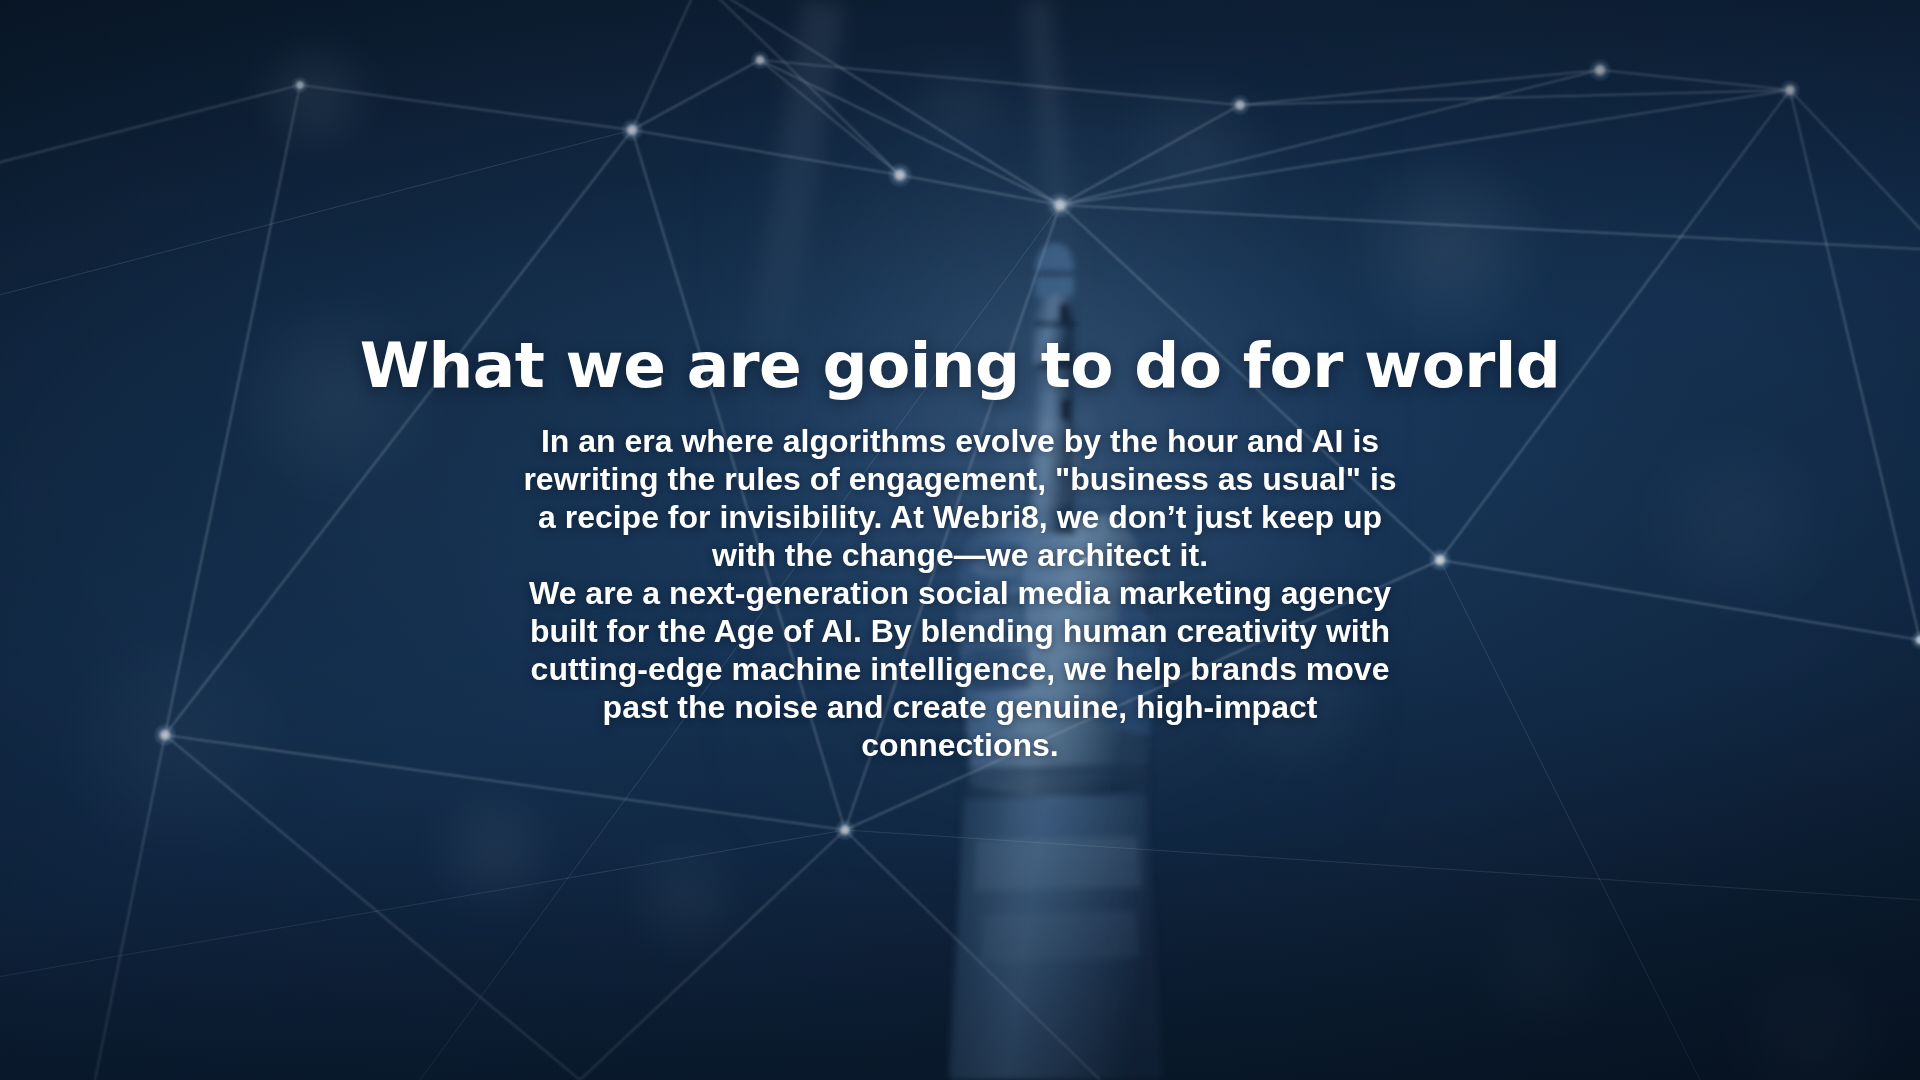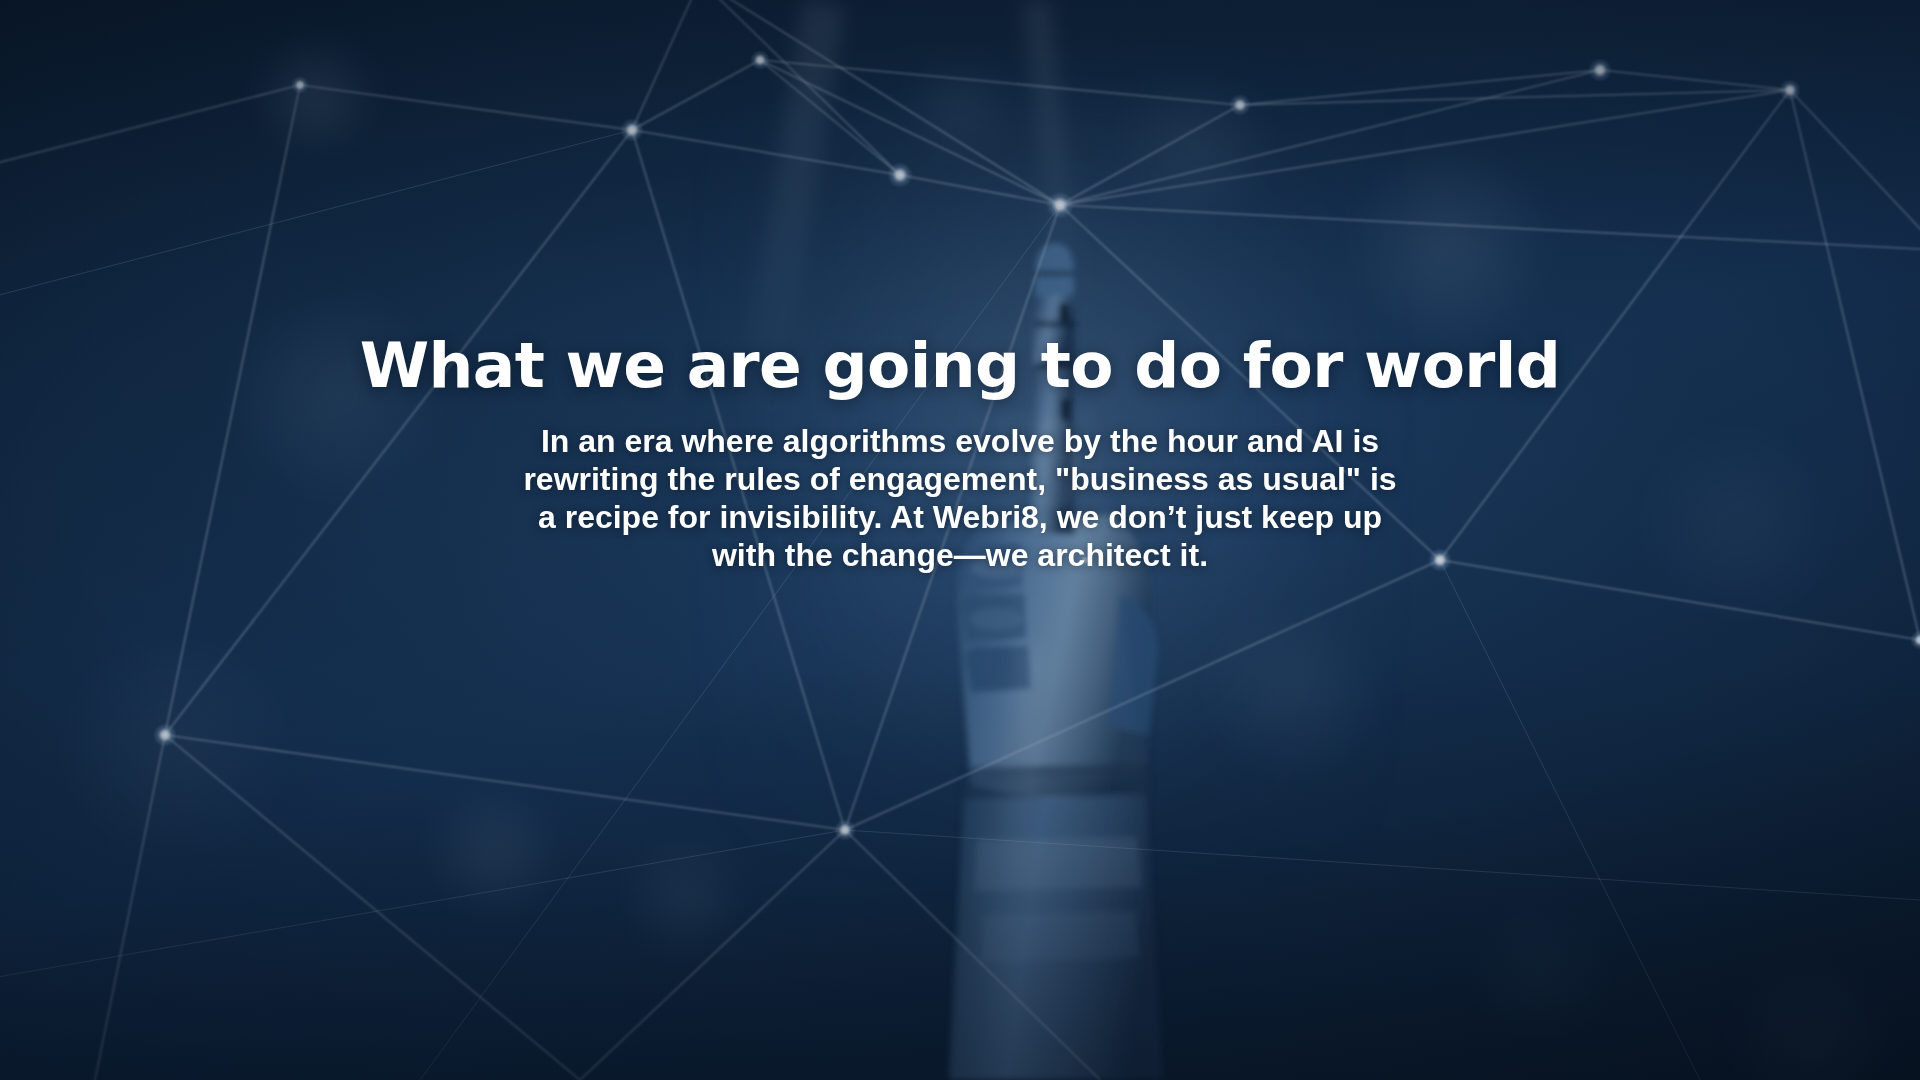--- a/index.html
+++ b/index.html
@@ -305,17 +305,18 @@
 
   <div class="bg-scrim"></div>
   <div class="bg-vignette"></div>
 
   <div class="hero-content">
 
     <h1 class="hero-title">What we are going to do for world</h1>
 
     <div class="hero-body">
       <p>In an era where algorithms evolve by the hour and AI is rewriting the rules of engagement, "business as usual" is a recipe for invisibility. At Webri8, we don’t just keep up with the change—we architect it.</p>
+      <p>We are a next-generation social media marketing agency built for the Age of AI. By blending human creativity with cutting-edge machine intelligence, we help brands move past the noise and create genuine, high-impact connections.</p>
     </div>
 
   </div>
 
 </section>
 
 </body></html>

